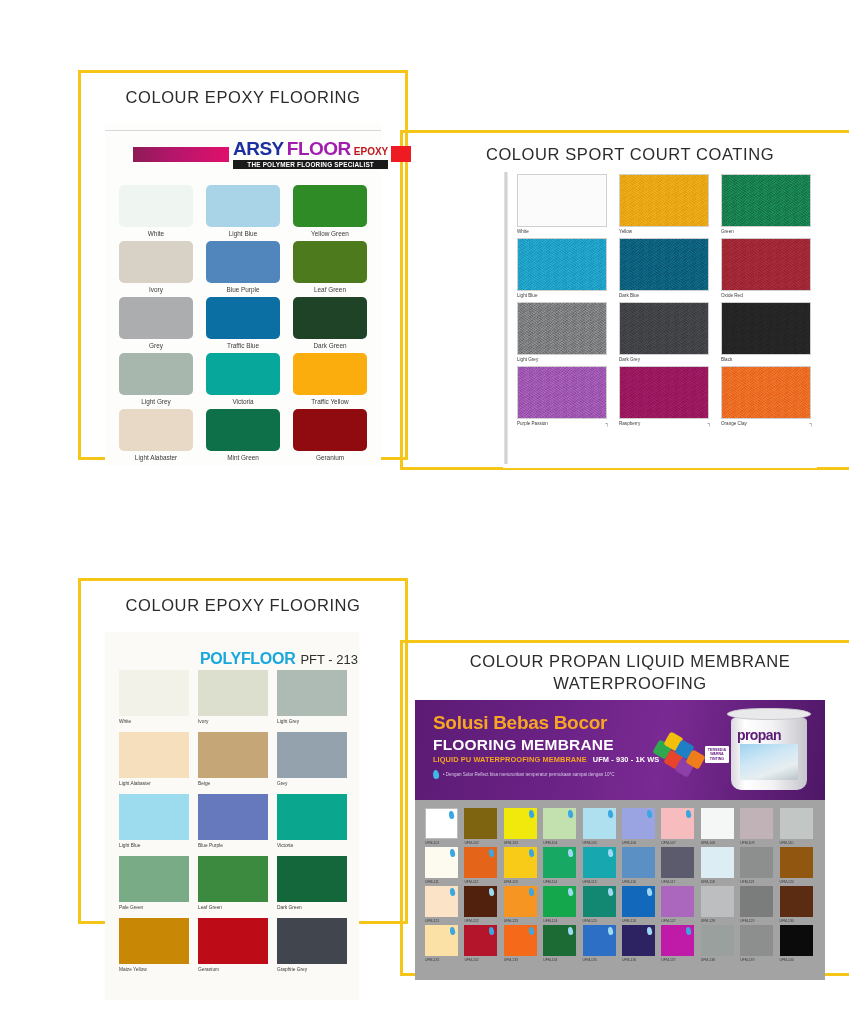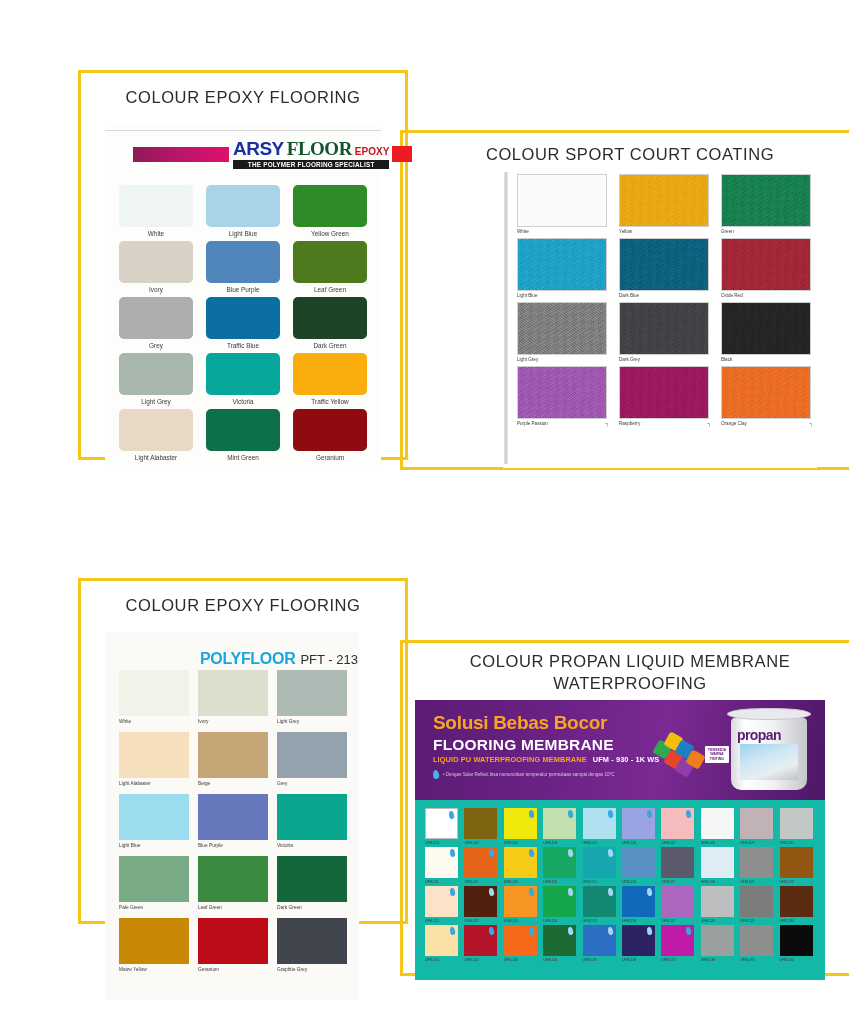--- a/index.html
+++ b/index.html
@@ -49,21 +49,21 @@
     display: flex; align-items: center; padding-left: 28px;
   }
   .magenta-bar {
     width: 96px; height: 15px;
     background: linear-gradient(90deg,#8e1b55 0%, #b3166b 40%, #e0106c 100%);
     flex: none;
   }
   .logo-block { position: relative; margin-left: 4px; flex: none; }
   .logo-main { display: flex; align-items: baseline; gap: 3px; line-height: 1; }
   .logo-arsy { font-size: 19px; font-weight: bold; color: #1b2f9e; font-family:"Liberation Sans",sans-serif; letter-spacing:-0.5px;}
-  .logo-floor { font-size: 19px; font-weight: bold; color: #14532d; font-family:Liberation Serif, serif; letter-spacing:-0.5px;}
+  .logo-floor { font-size: 19px; font-weight: bold; color: #a21caf; font-family:Liberation Sans, sans-serif; letter-spacing:-0.5px;}
   .logo-epoxy { font-size: 10px; font-weight: bold; color: #c0171c; font-family:"Liberation Sans",sans-serif;}
   .logo-tag {
     margin-top: 2px; background: #1a1a1a; color: #ffffff;
     font-size: 6.4px; font-weight: bold; letter-spacing: 0.2px;
     padding: 1px 3px; text-align:center;
   }
   .red-box { width: 20px; height: 16px; background:#ee1b22; margin-left:3px; flex:none; align-self:center;}
 
   
   .sw-grid { position: absolute; display: grid; }
@@ -119,21 +119,21 @@
     grid-template-columns: repeat(3, 70px);
     column-gap: 9px; row-gap: 8px;
   }
   #poly-grid .sw-chip { height: 46px; }
   #poly-grid .sw-cell { align-items: flex-start; }
   #poly-grid .sw-label { font-size: 4.8px; margin-top: 3px; text-align:left; }
 
   
   #propan-sheet {
     left: 415px; top: 700px; width: 410px; height: 280px;
-    background: #14b8a6;
+    background: #a3a3a3;
   }
   #propan-banner {
     position: relative; width: 100%; height: 100px;
     background: linear-gradient(100deg,#5c1b74 0%, #6b2285 35%, #7a2a93 60%, #4e1766 100%);
     overflow: hidden;
   }
   .ban-text { position:absolute; left:18px; top:13px; }
   .ban-l1, .ban-l2 {
     font-size: 19px; font-weight: bold; color:#f6a623; line-height:1.02;
     font-family:"Liberation Sans",sans-serif; letter-spacing:-0.3px;

